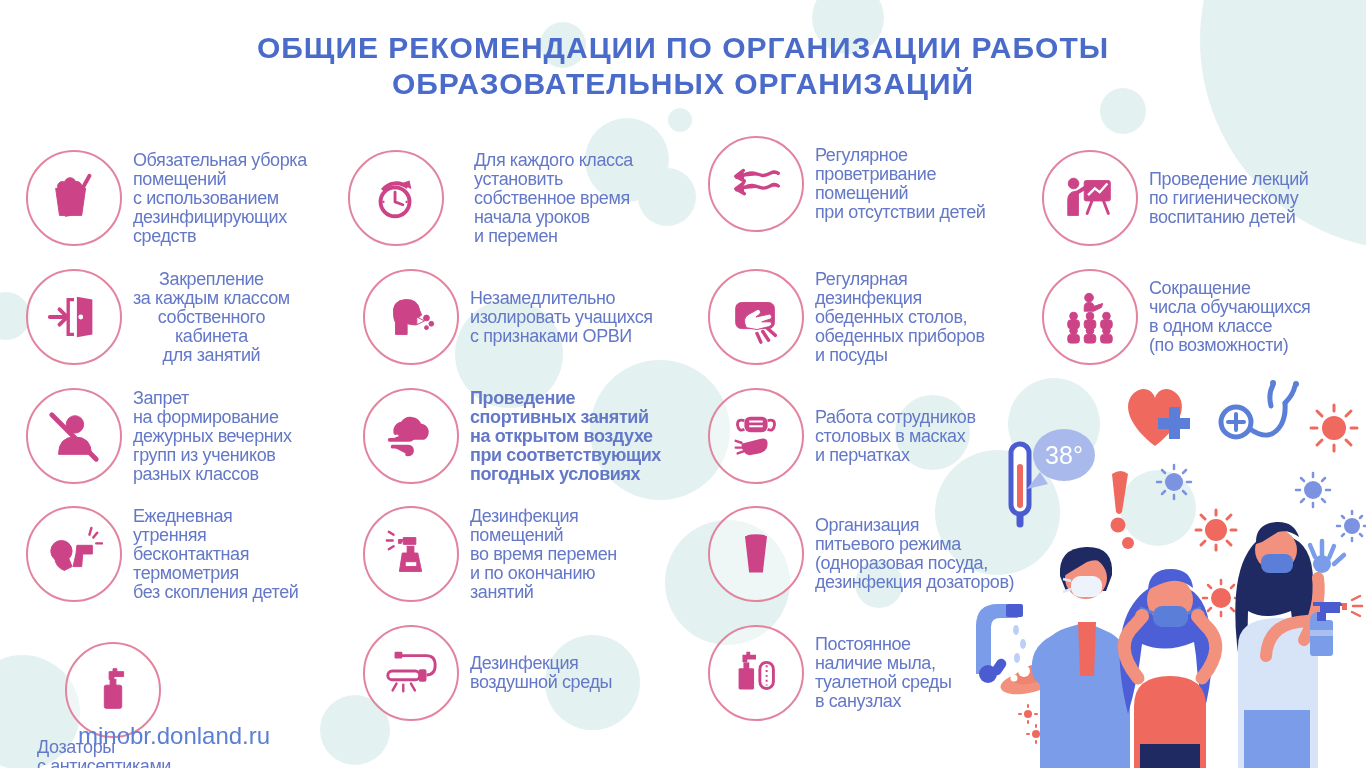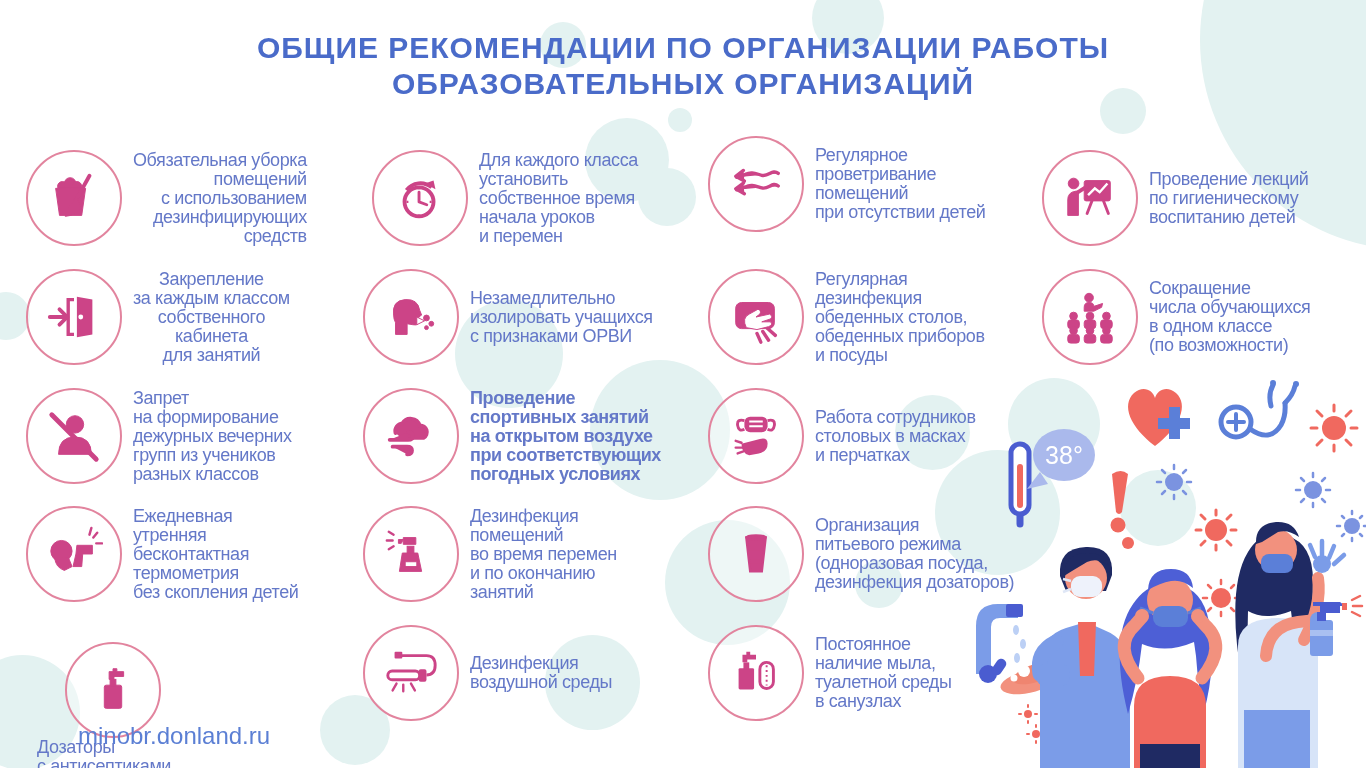--- a/index.html
+++ b/index.html
@@ -40,21 +40,21 @@
   <div class="blob" style="left:-35px;top:655px;width:115px;height:115px;"></div>
   <div class="blob" style="left:-18px;top:292px;width:48px;height:48px;"></div>
   <div class="blob" style="left:895px;top:395px;width:75px;height:75px;"></div>
   <div class="blob" style="left:935px;top:450px;width:125px;height:125px;"></div>
   <div class="blob" style="left:1008px;top:378px;width:92px;height:92px;"></div>
   <div class="blob" style="left:855px;top:560px;width:48px;height:48px;"></div>
 
   <h1 class="title">ОБЩИЕ РЕКОМЕНДАЦИИ ПО ОРГАНИЗАЦИИ РАБОТЫ
 ОБРАЗОВАТЕЛЬНЫХ ОРГАНИЗАЦИЙ</h1>
 
-  <div class="item" style="left:26px;top:150px;text-align:right;">
+  <div class="item" style="left:26px;top:150px;">
     <div class="circle">
       <svg viewBox="0 0 60 60">
           <g class="ic" stroke="none">
         <circle cx="18" cy="18" r="5"></circle>
             <circle cx="26" cy="15" r="6"></circle>
             <circle cx="33" cy="18" r="5"></circle>
         <path d="M11 20h31l-4 28H15z"></path>
         <path d="M46 7L31 34" fill="none" stroke="#cc4487" stroke-width="4" stroke-linecap="round"></path>
         <path d="M33 30q-10 9-12 19 11-1 17-9z"></path>
       </g>
@@ -130,21 +130,21 @@
       </g>
         </svg>
     </div>
     <div class="item-text">Дозаторы
 с антисептиками
 при входе в учебное
 заведение
 и в санузлах</div>
   </div>
 
-  <div class="item" style="left:372px;top:150px;">
+  <div class="item" style="left:348px;top:150px;gap:19px;">
     <div class="circle">
       <svg viewBox="0 0 60 60">
           <g class="ic">
         <circle cx="29" cy="34" r="15" fill="none" stroke-width="4"></circle>
         <path d="M29 34V24M29 34l8 3" fill="none" stroke-width="3" stroke-linecap="round"></path>
         <path d="M16 22a18 18 0 0126-3" fill="none" stroke-width="4"></path>
         <path d="M46 21l-2-9-9 3z" stroke="none"></path>
         <path d="M29 21v-2M29 49v-2M16 34h2M42 34h-2" stroke-width="2.5"></path>
       </g>
         </svg>

